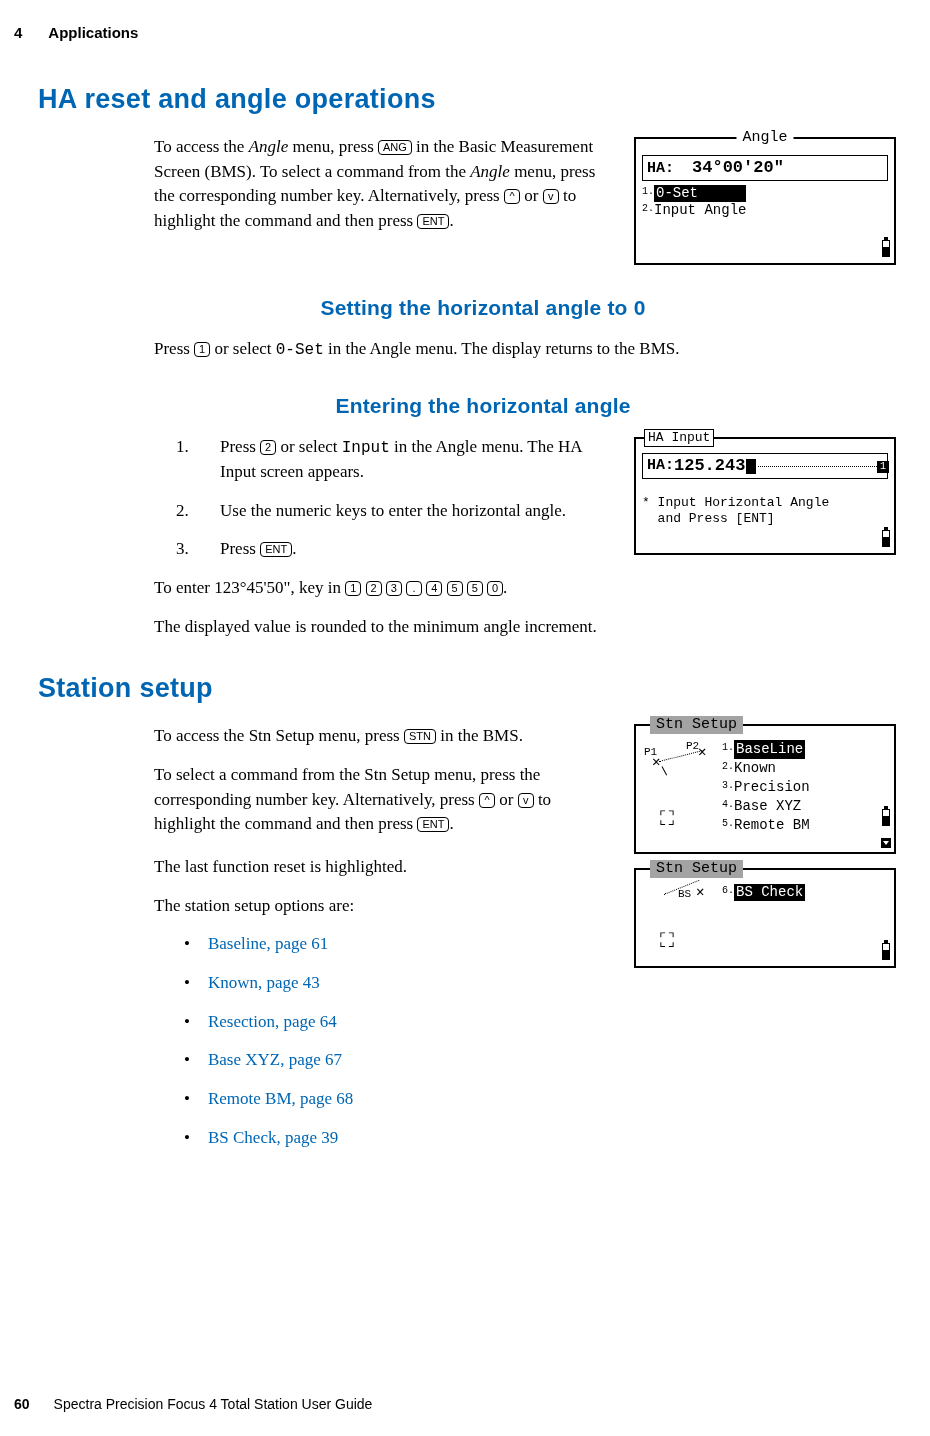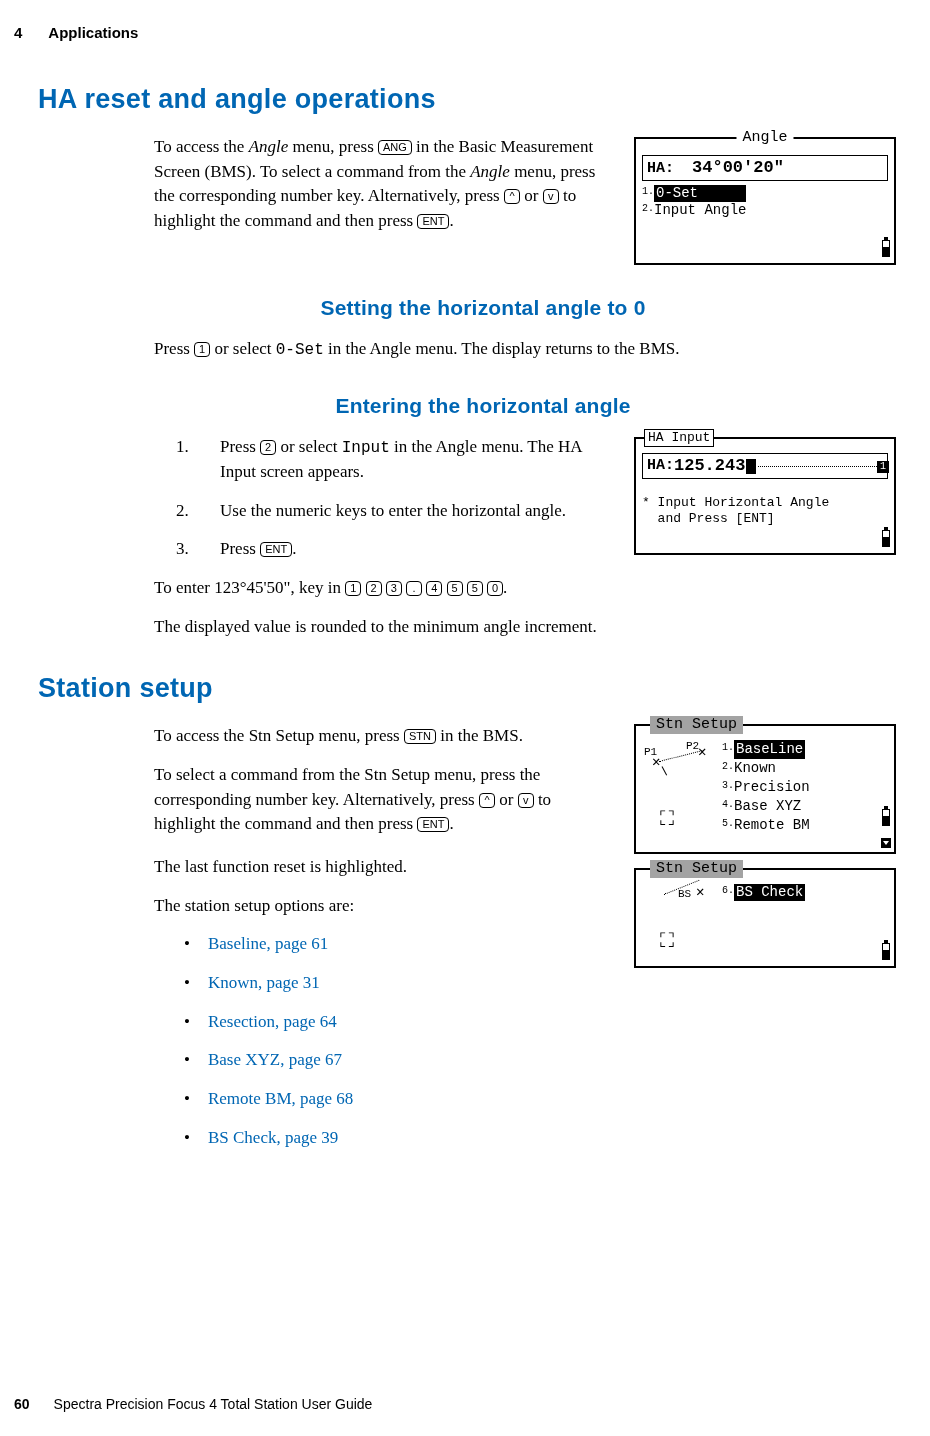--- a/index.html
+++ b/index.html
@@ -246,21 +246,21 @@
         <p>
           <span>To access the Stn Setup menu, press </span><span class="key">STN</span><span> in the BMS.</span>
         </p>
         <p>
           <span>To select a command from the Stn Setup menu, press the corresponding number key. Alternatively, press </span><span class="key key-narrow">^</span><span> or </span><span class="key key-narrow">v</span><span> to highlight the command and then press </span><span class="key">ENT</span><span>.</span>
         </p>
         <p style="margin-top:18px">The last function reset is highlighted.</p>
         <p>The station setup options are:</p>
         <ul class="links">
           <li><a href="#">Baseline, page 61</a></li>
-          <li><a href="#">Known, page 31</a></li>
+          <li><a href="#">Known, page 43</a></li>
           <li><a href="#">Resection, page 64</a></li>
           <li><a href="#">Base XYZ, page 67</a></li>
           <li><a href="#">Remote BM, page 68</a></li>
           <li><a href="#">BS Check, page 39</a></li>
         </ul>
       </div>
       <div style="flex-shrink:0">
 
         <div class="lcd lcd3">
           <span class="frame-lbl-left">Stn Setup</span>

